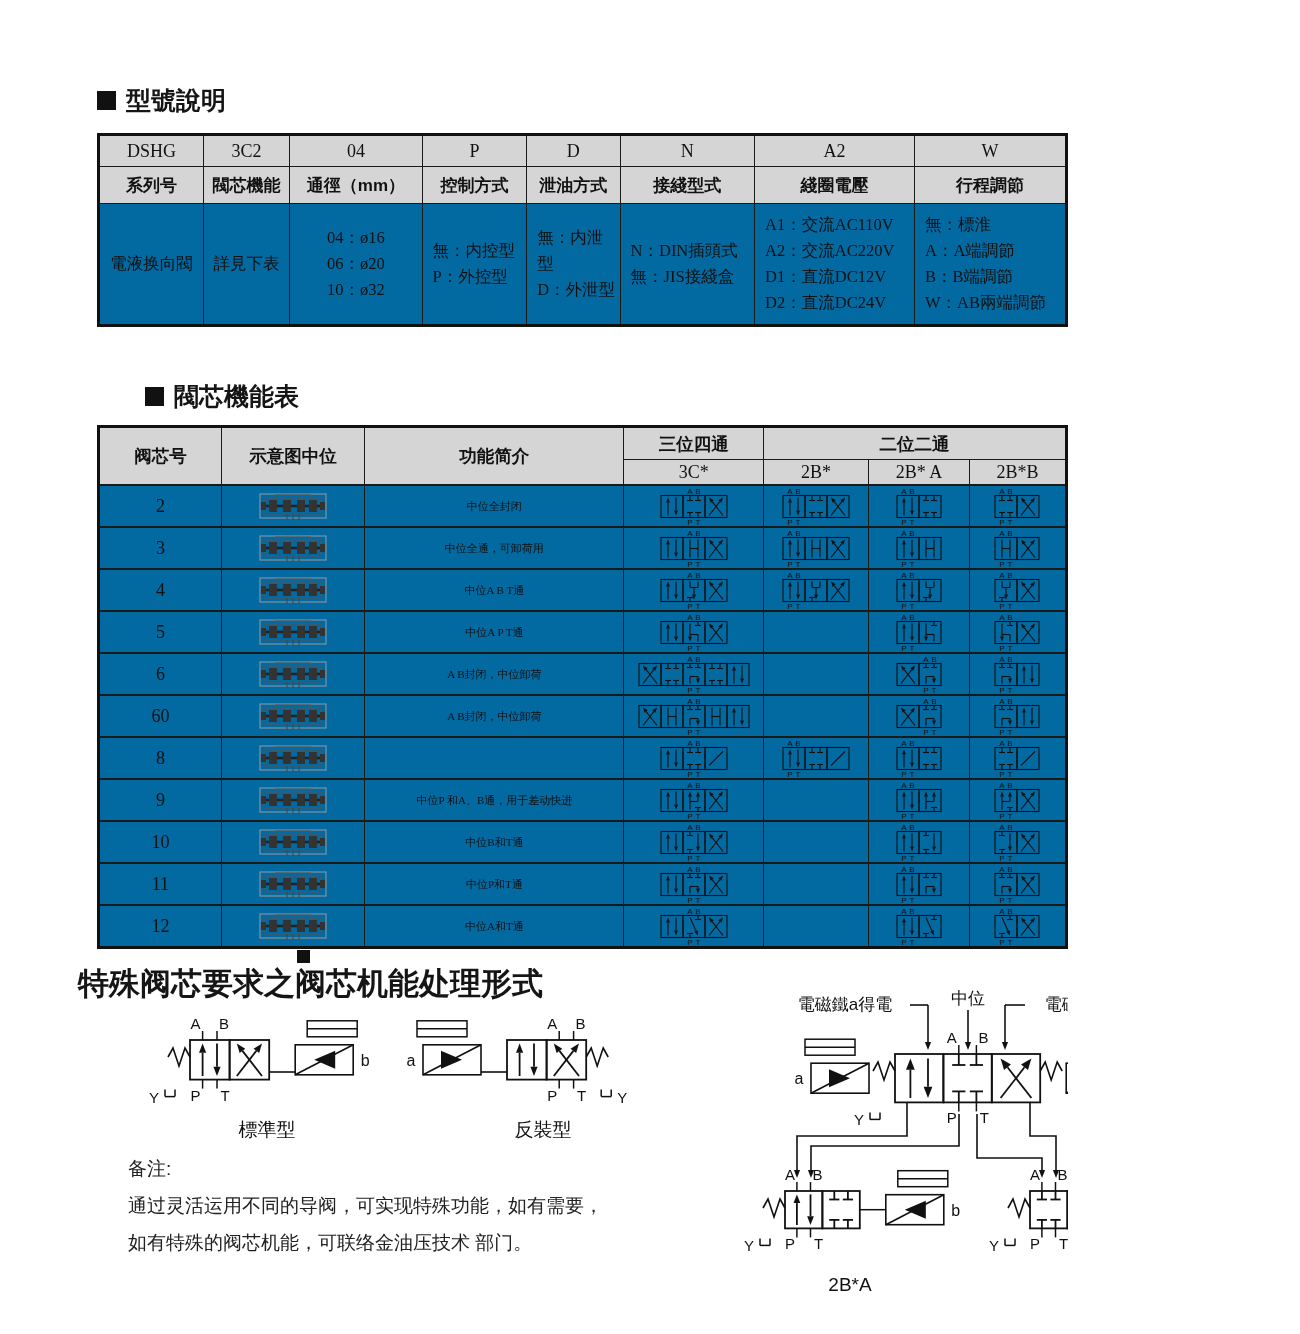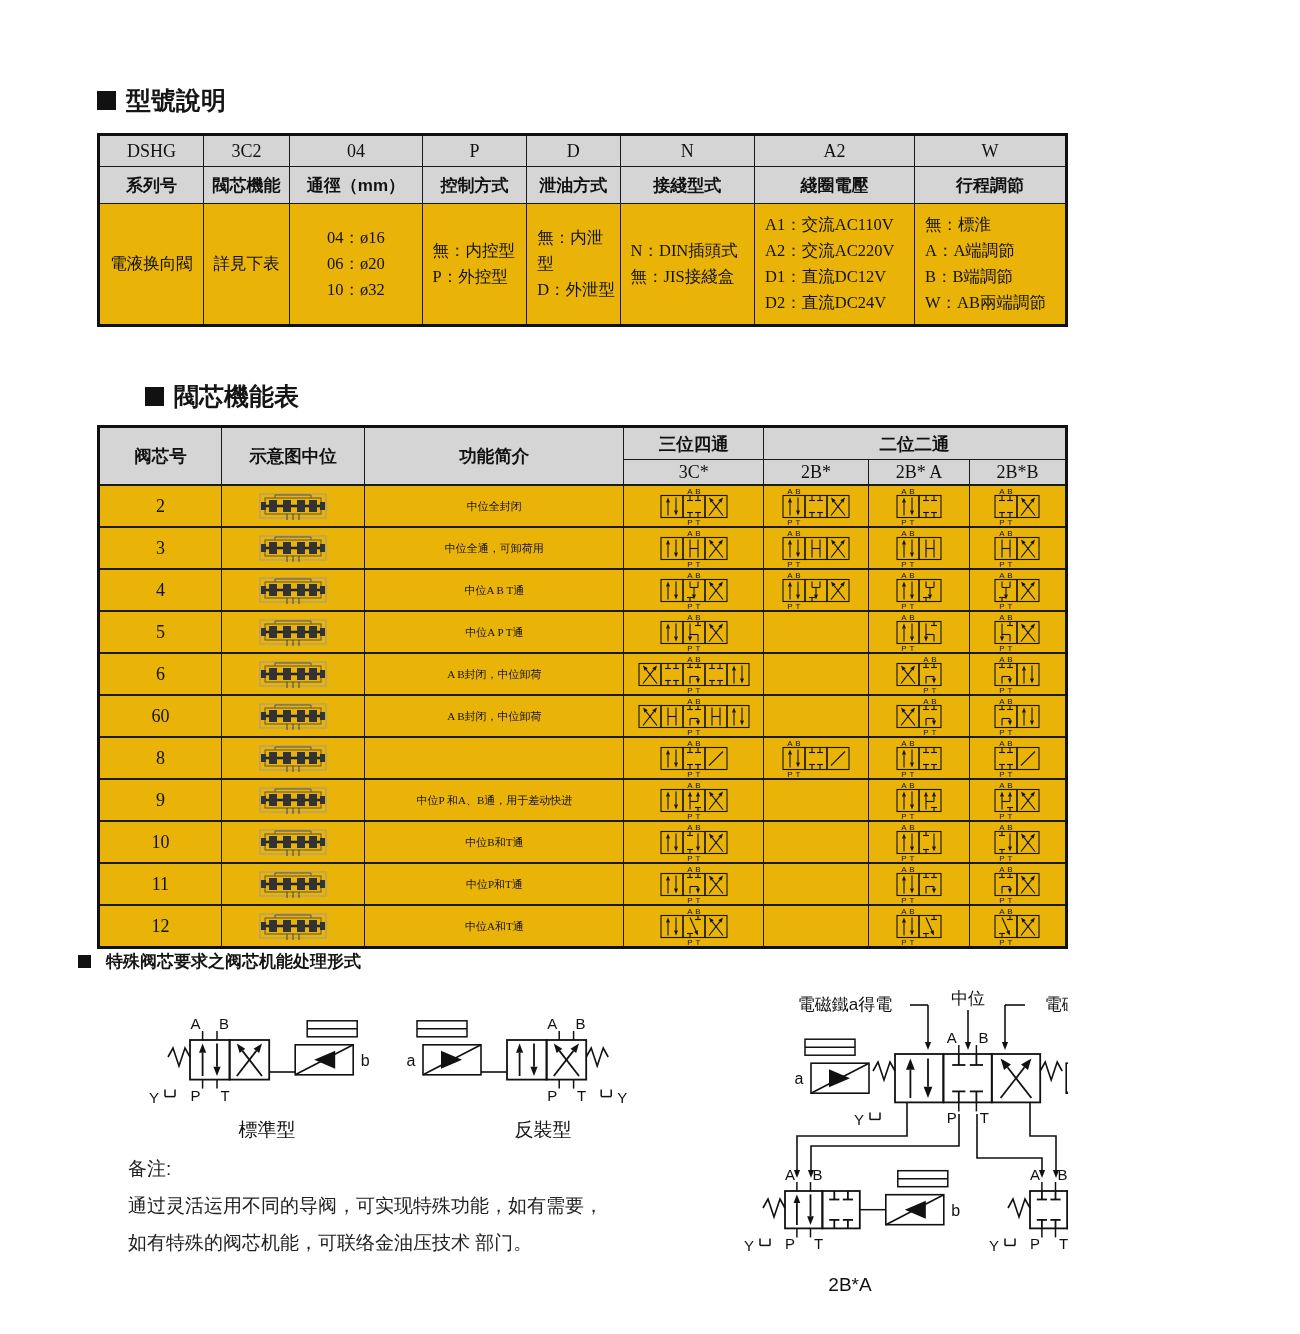--- a/index.html
+++ b/index.html
@@ -2,23 +2,23 @@
 <html><head>
 <meta charset="utf-8">
 <style>
   html,body{margin:0;padding:0;}
   body{width:1300px;height:1334px;background:#ffffff;font-family:"Liberation Sans",sans-serif;color:#111;}
   .page{position:relative;width:1068px;height:1334px;background:#ffffff;overflow:hidden;}
   .sec-head{position:absolute;display:flex;align-items:center;font-weight:bold;color:#151515;}
   .sec-head .sq{background:#111;display:inline-block;flex:0 0 auto;}
   .h1{font-size:25px;}
   .h1 .sq{width:19px;height:19px;margin-right:10px;}
-  .h2{font-size:17px;}
+  .h2{font-size:31px;flex-direction:column;}
   .h2 .sq{width:13px;height:13px;margin-right:15px;}
-  table{position:absolute;border-collapse:collapse;background:#eab308;table-layout:fixed;}
+  table{position:absolute;border-collapse:collapse;background:#0369a1;table-layout:fixed;}
   td,th{border:1px solid #1a1a1a;text-align:center;vertical-align:middle;padding:0;}
   #model-table{left:97px;top:133px;border:3px solid #111;font-family:"Liberation Serif",serif;}
   #model-table tr.code td{height:30px;background:#d5d5d5;font-size:18px;}
   #model-table tr.flabel td{height:36px;background:#d5d5d5;font-size:17px;font-weight:bold;font-family:"Liberation Sans",sans-serif;}
   #model-table tr.vals td{height:120px;font-size:16.5px;line-height:26px;}
   #model-table td.al{text-align:left;padding-left:10px;}
   #model-table td.l34{line-height:33px;}
   #model-table td.l52{line-height:52px;}
   #model-table td.l44{line-height:44px;}
   #spool-table{left:97px;top:425px;border:3px solid #111;font-family:"Liberation Serif",serif;}

